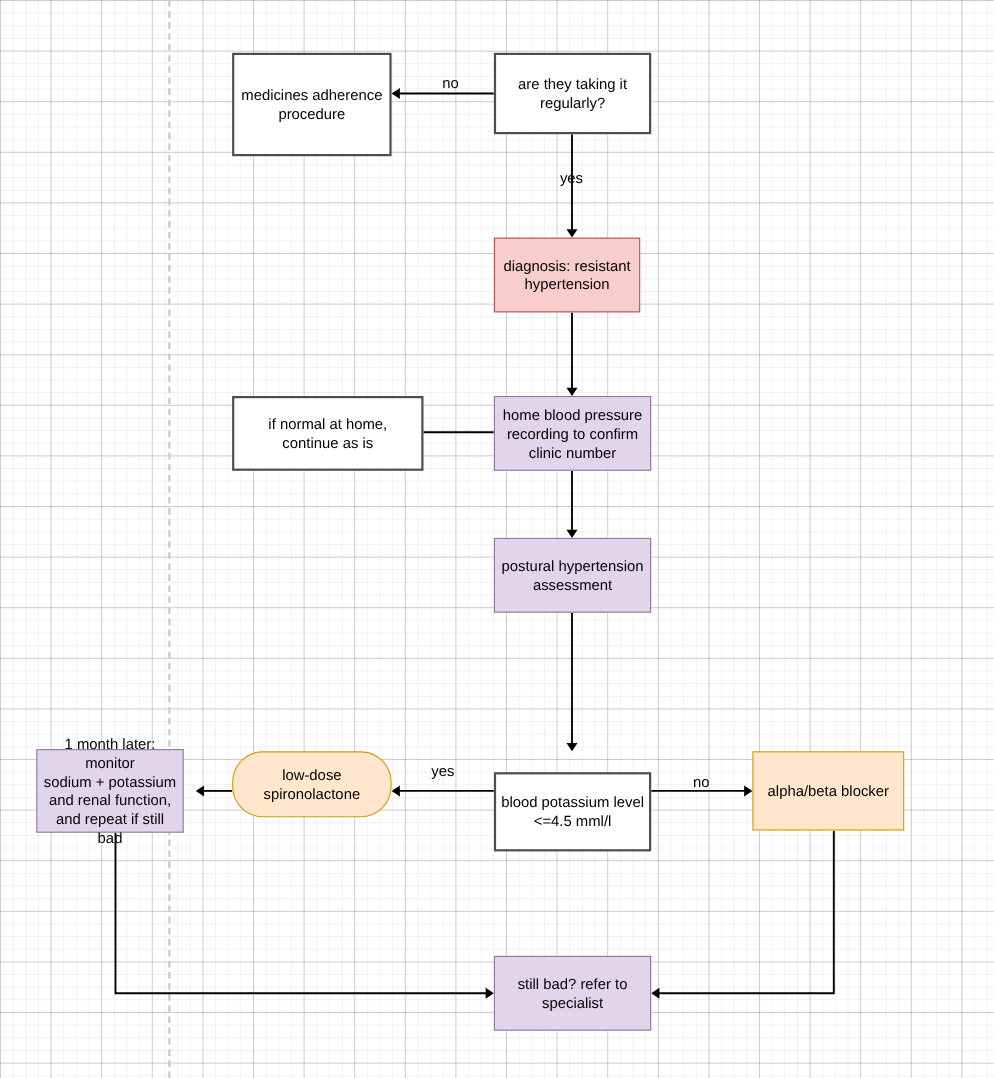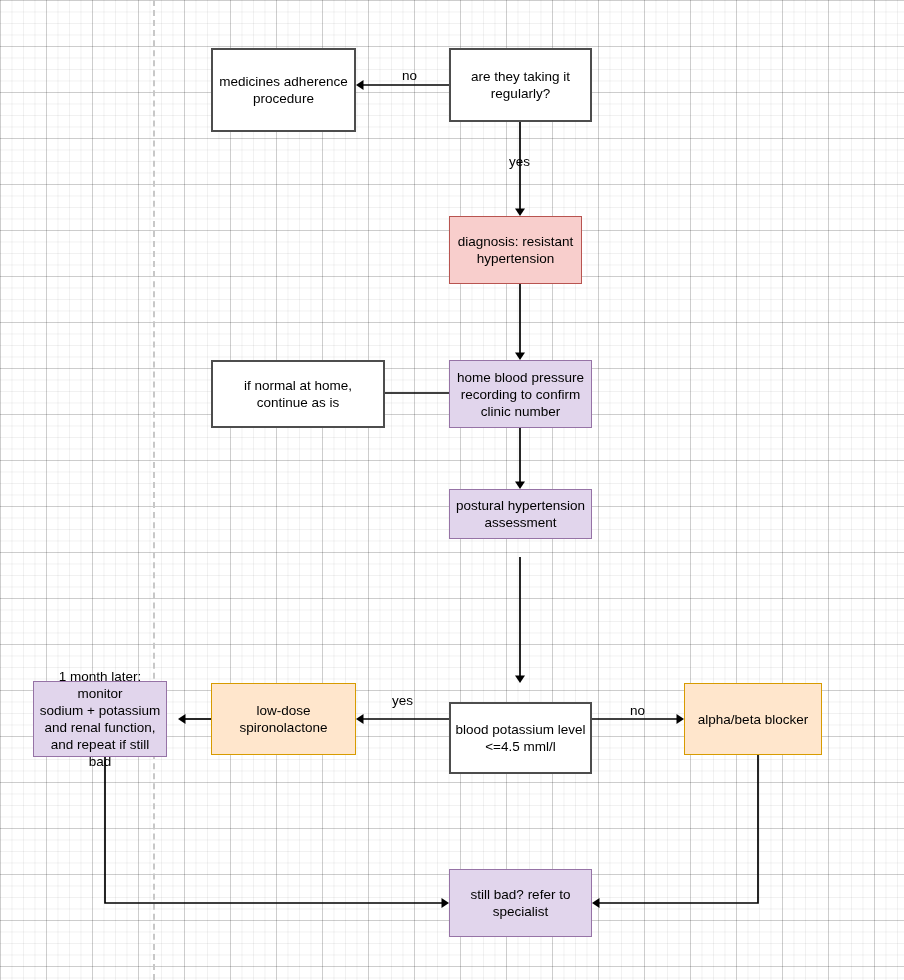--- a/index.html
+++ b/index.html
@@ -118,38 +118,38 @@
       <polygon points="178,719 185.5,714 185.5,724" fill="#000000"></polygon>
       <path d="M 592 719 L 677 719" fill="none" stroke="#000000" stroke-width="1.7"></path>
       <polygon points="684,719 676.5,714 676.5,724" fill="#000000"></polygon>
       <path d="M 105 757 L 105 903 L 442 903" fill="none" stroke="#000000" stroke-width="1.7"></path>
       <polygon points="449,903 441.5,898 441.5,908" fill="#000000"></polygon>
       <path d="M 758 755 L 758 903 L 599 903" fill="none" stroke="#000000" stroke-width="1.7"></path>
       <polygon points="592,903 599.5,898 599.5,908" fill="#000000"></polygon>
     </svg>
 
   <div id="nodes-layer">
-      <div class="node plain" style="left: 211px; top: 48px; width: 145px; height: 84px;">medicines adherence
+      <div class="node plain" style="left: 211px; top: 48px; width: 145px; height: 94px;">medicines adherence
 procedure</div>
       <div class="node plain" style="left: 449px; top: 48px; width: 143px; height: 74px;">are they taking it
 regularly?</div>
       <div class="node pink" style="left: 449px; top: 216px; width: 133px; height: 68px;">diagnosis: resistant
 hypertension</div>
       <div class="node plain" style="left: 211px; top: 360px; width: 174px; height: 68px;">if normal at home,
 continue as is</div>
       <div class="node purple" style="left: 449px; top: 360px; width: 143px; height: 68px;">home blood pressure
 recording to confirm
 clinic number</div>
-      <div class="node purple" style="left: 449px; top: 489px; width: 143px; height: 50px;">postural hypertension
+      <div class="node purple" style="left: 449px; top: 489px; width: 143px; height: 68px;">postural hypertension
 assessment</div>
       <div class="node purple" style="left: 33px; top: 681px; width: 134px; height: 76px;">1 month later: monitor
 sodium + potassium
 and renal function,
 and repeat if still bad</div>
-      <div class="node orange" style="left: 211px; top: 683px; width: 145px; height: 72px;">low-dose
+      <div class="node orange" style="left: 211px; top: 683px; width: 145px; height: 60px; border-radius: 28px;">low-dose
 spironolactone</div>
       <div class="node plain" style="left: 449px; top: 702px; width: 143px; height: 72px;">blood potassium level
 &lt;=4.5 mml/l</div>
       <div class="node orange" style="left: 684px; top: 683px; width: 138px; height: 72px;">alpha/beta blocker</div>
       <div class="node purple" style="left: 449px; top: 869px; width: 143px; height: 68px;">still bad? refer to
 specialist</div>
     </div>
   <div id="labels-layer">
       <div class="edge-label" style="left: 402px; top: 68px;">no</div>
       <div class="edge-label" style="left: 509px; top: 154px;">yes</div>

